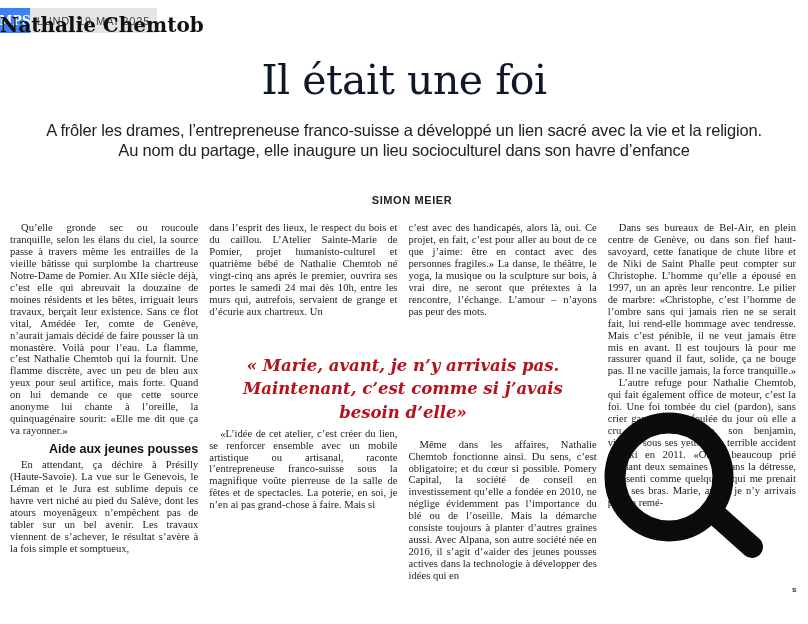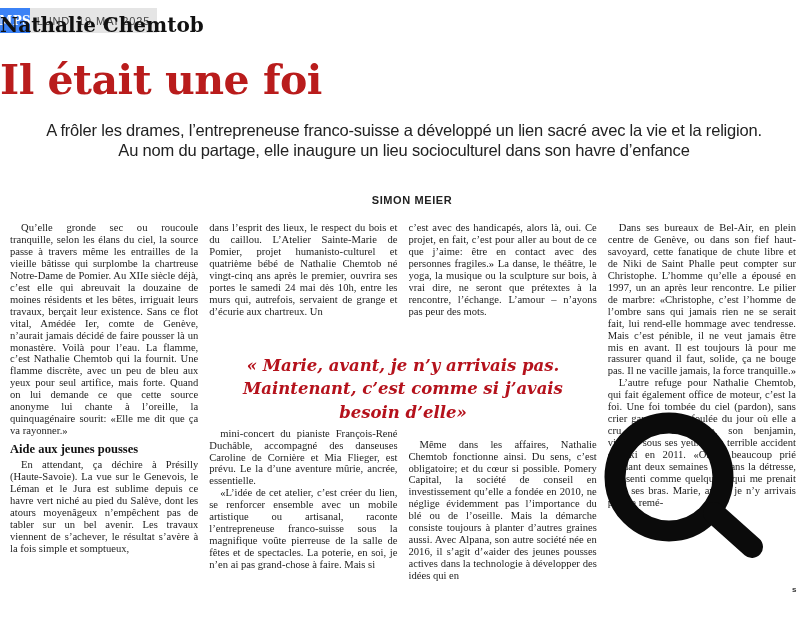--- a/index.html
+++ b/index.html
@@ -8,36 +8,36 @@
   
   .m-logo{position:absolute;left:0;top:8px;width:30px;height:25px;background:#3b82f6;
           display:flex;align-items:center;justify-content:center;overflow:hidden;}
   .m-logo span{color:#fff;font-family:"DejaVu Serif", serif;font-weight:bold;font-size:12px;letter-spacing:.3px;}
   .m-date{position:absolute;left:30px;top:8px;width:127px;height:25px;background:#e5e5e5;
           display:flex;align-items:center;justify-content:center;}
   .m-date span{font-family:"Liberation Sans", sans-serif;font-size:11px;color:#454545;letter-spacing:.9px;}
   
   .kicker{position:absolute;top:13px;left:0;width:100%;
           font-family:"DejaVu Serif", serif;font-weight:bold;font-size:20px;color:#111;}
-  .title{position:absolute;top:56px;left:0;width:100%;text-align:left;
-         font-family:"DejaVu Serif", serif;font-weight:bold;font-size:41px;color:#b91c1c;letter-spacing:-.5px;}
+  .title{position:absolute;top:56px;left:0;width:100%;text-align:center;
+         font-family:"DejaVu Serif", serif;font-weight:normal;font-size:41px;color:#0f172a;letter-spacing:-.5px;}
   .standfirst{position:absolute;top:120px;left:38px;width:732px;text-align:center;
               font-family:"Liberation Sans", sans-serif;font-size:16.5px;line-height:1.22;
               color:#222;letter-spacing:-.2px;}
   .byline{position:absolute;top:194px;left:8px;width:100%;text-align:center;
           font-family:"Liberation Sans", sans-serif;font-weight:bold;font-size:11px;
           letter-spacing:.6px;color:#222;}
   
   .cols{position:absolute;top:222px;left:10px;width:786px;bottom:0;display:flex;gap:11px;}
   .col{flex:1;min-width:0;overflow:hidden;text-align:justify;
        font-size:10.6px;line-height:11.95px;color:#1c1c1c;}
   .col p{margin:0;}
   .para{text-indent:11px;}
-  .subhead{font-family:Liberation Serif, serif;font-weight:bold;font-size:12.5px;
-           margin:7px 0 3px 0 !important;text-align:left;color:#111;}
+  .subhead{font-family:Liberation Sans, sans-serif;font-weight:bold;font-size:12.5px;
+           margin:7px 0 3px 0 !important;text-align:right;color:#111;}
   .gap-c2{height:110px;}
   .gap-c3{height:121px;}
   
   .pullquote{position:absolute;left:211px;top:354px;width:384px;text-align:center;
              font-family:"DejaVu Serif", serif;font-weight:bold;font-size:16.5px;line-height:1.42;
              color:#b5121c;font-style:italic;}
   
   .loupe{position:absolute;left:596px;top:400px;pointer-events:none;}
   
   .fragment{position:absolute;left:792px;top:585px;font-family:"Liberation Sans", sans-serif;
@@ -62,21 +62,20 @@
 
   <div class="cols">
     <div class="col">
       <p class="para">Qu’elle gronde sec ou roucoule tranquille, selon les élans du ciel, la source passe à travers même les entrailles de la vieille bâtisse qui surplombe la chartreuse Notre-Dame de Pomier. Au XIIe siècle déjà, c’est elle qui abreuvait la douzaine de moines résidents et les bêtes, irriguait leurs travaux, berçait leur existence. Sans ce flot vital, Amédée Ier, comte de Genève, n’aurait jamais décidé de faire pousser là un monastère. Voilà pour l’eau. La flamme, c’est Nathalie Chemtob qui la fournit. Une flamme discrète, avec un peu de bleu aux yeux pour seul artifice, mais forte. Quand on lui demande ce que cette source anonyme lui chante à l’oreille, la quinquagénaire sourit: «Elle me dit que ça va rayonner.»</p>
       <p class="subhead">Aide aux jeunes pousses</p>
       <p class="para">En attendant, ça déchire à Présilly (Haute-Savoie). La vue sur le Genevois, le Léman et le Jura est sublime depuis ce havre vert niché au pied du Salève, dont les atours moyenâgeux n’empêchent pas de tabler sur un bel avenir. Les travaux viennent de s’achever, le résultat s’avère à la fois simple et somptueux,</p>
     </div>
     <div class="col">
       <p>dans l’esprit des lieux, le respect du bois et du caillou. L’Atelier Sainte-Marie de Pomier, projet humanisto-culturel et quatrième bébé de Nathalie Chemtob né vingt-cinq ans après le premier, ouvrira ses portes le samedi 24 mai dès 10h, entre les murs qui, autrefois, servaient de grange et d’écurie aux chartreux. Un</p>
       <div class="gap-c2"></div>
-      <p class="para">mini-concert du pianiste François-René Duchâble, accompagné des danseuses Caroline de Cornière et Mia Flieger, est prévu. Le la d’une aventure mûrie, ancrée, essentielle.</p>
       <p class="para">«L’idée de cet atelier, c’est créer du lien, se renforcer ensemble avec un mobile artistique ou artisanal, raconte l’entrepreneuse franco-suisse sous la magnifique voûte pierreuse de la salle de fêtes et de spectacles. La poterie, en soi, je n’en ai pas grand-chose à faire. Mais si</p>
     </div>
     <div class="col">
       <p>c’est avec des handicapés, alors là, oui. Ce projet, en fait, c’est pour aller au bout de ce que j’aime: être en contact avec des personnes fragiles.» La danse, le théâtre, le yoga, la musique ou la sculpture sur bois, à vrai dire, ne seront que prétextes à la rencontre, l’échange. L’amour – n’ayons pas peur des mots.</p>
       <div class="gap-c3"></div>
       <p class="para">Même dans les affaires, Nathalie Chemtob fonctionne ainsi. Du sens, c’est obligatoire; et du cœur si possible. Pomery Capital, la société de conseil en investissement qu’elle a fondée en 2010, ne néglige évidemment pas l’importance du blé ou de l’oseille. Mais la démarche consiste toujours à planter d’autres graines aussi. Avec Alpana, son autre société née en 2016, il s’agit d’«aider des jeunes pousses actives dans la technologie à développer des idées qui en</p>
     </div>
     <div class="col">
       <p class="para">Dans ses bureaux de Bel-Air, en plein centre de Genève, ou dans son fief haut-savoyard, cette fanatique de chute libre et de Niki de Saint Phalle peut compter sur Christophe. L’homme qu’elle a épousé en 1997, un an après leur rencontre. Le pilier de marbre: «Christophe, c’est l’homme de l’ombre sans qui jamais rien ne se serait fait, lui rend-elle hommage avec tendresse. Mais c’est pénible, il ne veut jamais être mis en avant. Il est toujours là pour me rassurer quand il faut, solide, ça ne bouge pas. Il ne vacille jamais, la force tranquille.»</p>
       <p class="para">L’autre refuge pour Nathalie Chemtob, qui fait également office de moteur, c’est la foi. Une foi tombée du ciel (pardon), sans crier gare, dans la foulée du jour où elle a cru perdre Guillaume, son benjamin, victime sous ses yeux d’un terrible accident de ski en 2011. «On a beaucoup prié pendant deux semaines et, dans la détresse, j’ai senti comme quelqu’un qui me prenait dans ses bras. Marie, avant, je n’y arrivais pas, se remé-</p>

